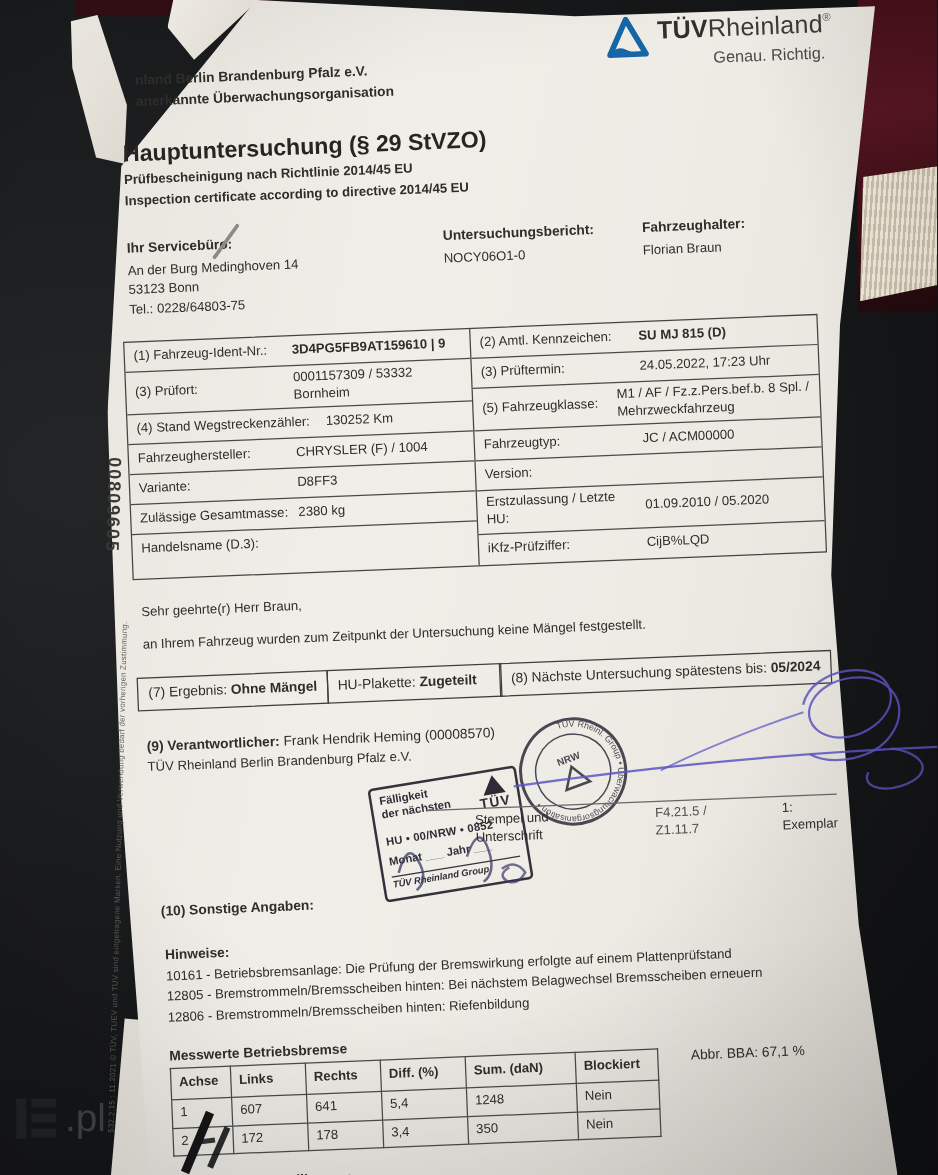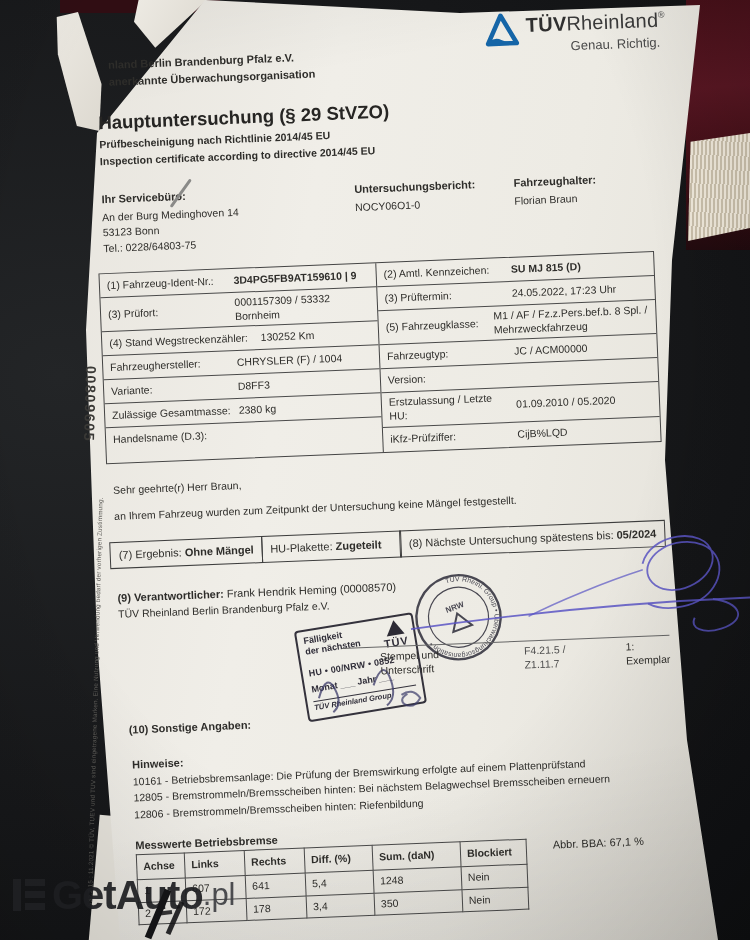--- a/index.html
+++ b/index.html
@@ -401,21 +401,20 @@
   <div class="abs" id="paper-shade" style="clip-path:polygon(205px 0px,460px 13px,700px 5px,672px 260px,665px 460px,687px 740px,718px 940px,120px 940px,97px 640px,86px 330px,97px 133px);"></div>
   <div class="abs" id="vignette"></div>
 
   <div id="watermark">
     <div id="wm-icon">
       <div class="vbar"></div>
       <div class="hbar" style="top:7px;"></div>
       <div class="hbar" style="top:19px;"></div>
       <div class="hbar" style="top:31px;"></div>
     </div>
-    <span id="wm-text">GetAuto</span>
       <span id="wm-tld">.pl</span>
   </div>
   <svg id="pen-mark" width="60" height="52" viewBox="0 0 60 52">
     <path d="M30 2 L10 50" stroke="#141416" stroke-width="7" fill="none"></path>
     <path d="M44 14 L30 46" stroke="#141416" stroke-width="5" fill="none" opacity=".9"></path>
     <path d="M18 26 L34 24" stroke="#141416" stroke-width="4" fill="none" opacity=".85"></path>
   </svg>
 
 </div>
 

